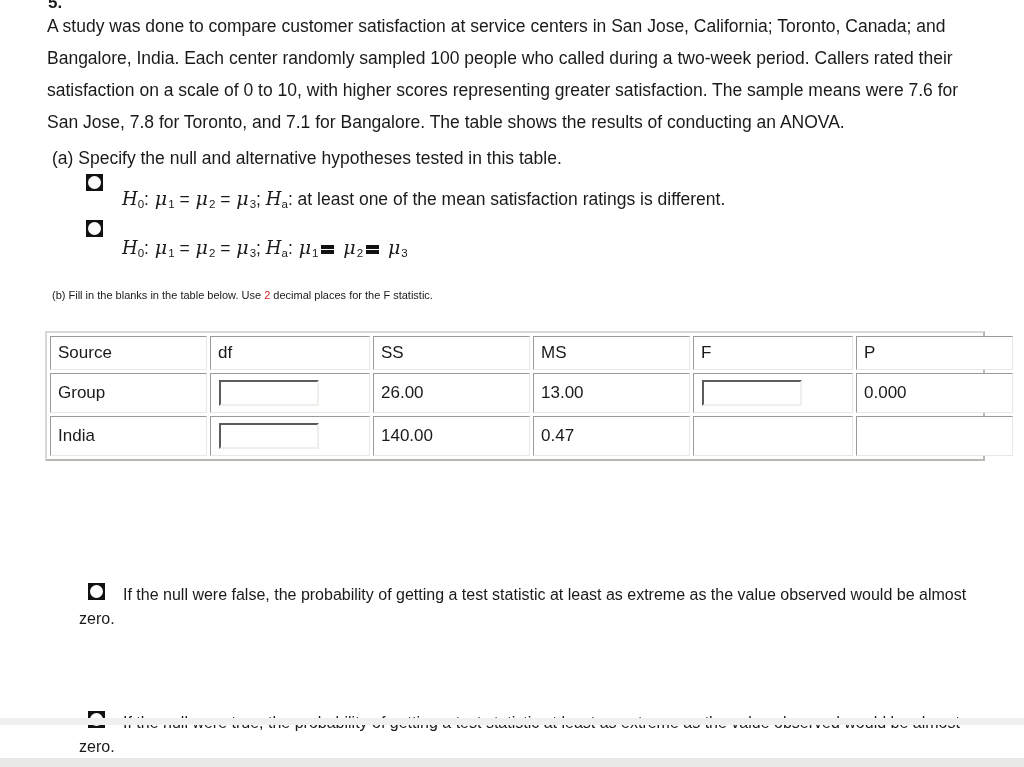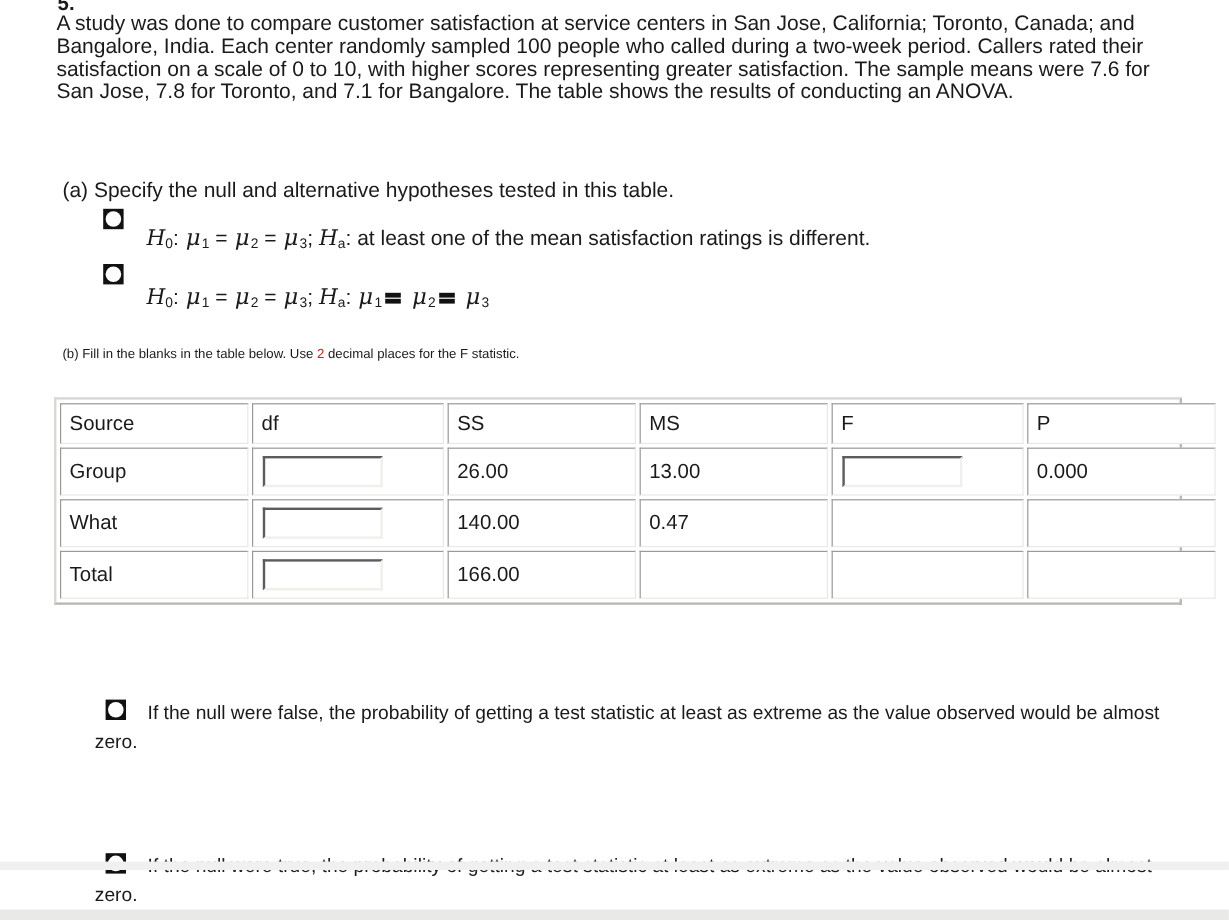--- a/index.html
+++ b/index.html
@@ -34,21 +34,21 @@
     letter-spacing: 0;
   }
 
   
   .intro {
     position: absolute;
     left: 47px;
     top: 10px;
     width: 930px;
     font-size: 17.5px;
-    line-height: 19px;
+    line-height: 32px;
     text-align: left;
   }
 
   
   .part-a {
     position: absolute;
     left: 52px;
     top: 147px;
     font-size: 17.5px;
     line-height: 23px;
@@ -275,35 +275,27 @@
       </tr>
       <tr class="body">
         <td class="col-source">Group</td>
         <td class="col-df"><span class="cellinput"></span></td>
         <td class="col-ss">26.00</td>
         <td class="col-ms">13.00</td>
         <td class="col-f"><span class="cellinput"></span></td>
         <td class="col-p">0.000</td>
       </tr>
       <tr class="body">
-        <td class="col-source">What</td>
+        <td class="col-source">India</td>
         <td class="col-df"><span class="cellinput"></span></td>
         <td class="col-ss">140.00</td>
         <td class="col-ms">0.47</td>
         <td class="col-f"></td>
         <td class="col-p"></td>
       </tr>
-      <tr class="body">
-        <td class="col-source">Total</td>
-        <td class="col-df"><span class="cellinput"></span></td>
-        <td class="col-ss">166.00</td>
-        <td class="col-ms"></td>
-        <td class="col-f"></td>
-        <td class="col-p"></td>
-      </tr>
     </tbody>
       </table>
   </div>
 
 
   <div class="choice choice-1">
     <span class="radio"></span>
     <span class="ctext">If the null were false, the probability of getting a test statistic at least as extreme as the value observed would be almost zero.</span>
   </div>
 

